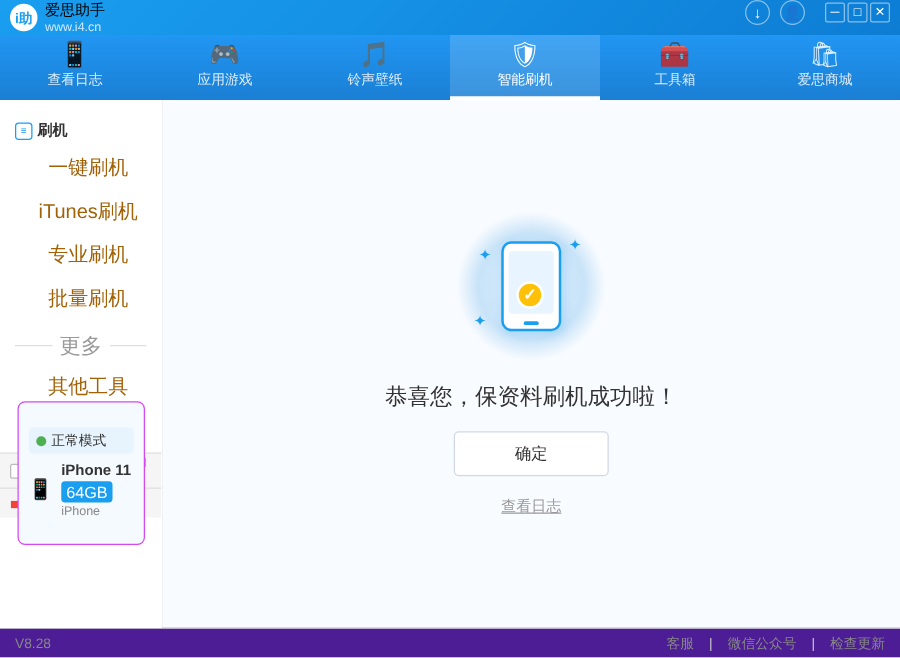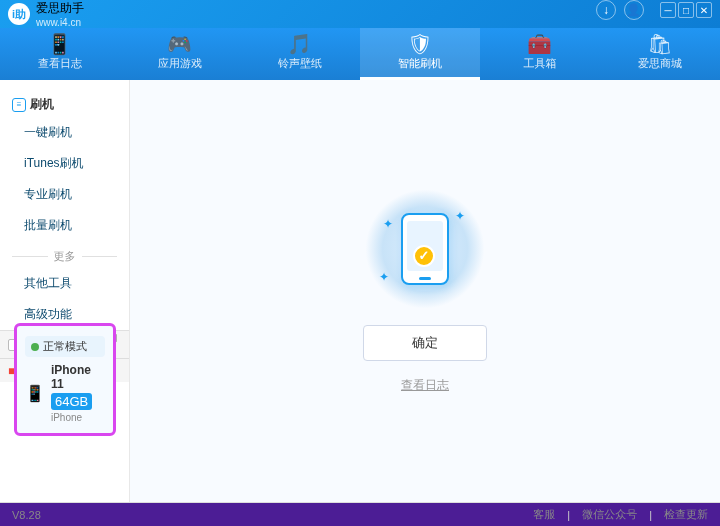--- a/index.html
+++ b/index.html
@@ -100,42 +100,43 @@
     }
     .sidebar-section-icon {
       width: 14px; height: 14px;
       border: 1.5px solid #1a9ef0;
       border-radius: 3px;
       display: flex; align-items: center; justify-content: center;
       font-size: 8px; color: #1a9ef0;
     }
     .sidebar-item {
       padding: 7px 12px 7px 24px;
-      color: #0c4a6e;
+      color: #a16207;
       cursor: pointer;
-      font-size: 12px;
+      font-size: 16px;
       transition: background 0.15s;
+      text-align: center;
     }
     .sidebar-more {
       display: flex;
       align-items: center;
       gap: 6px;
       padding: 8px 12px 4px;
       color: #999;
-      font-size: 11px;
+      font-size: 17px;
     }
     .sidebar-more-line { flex: 1; height: 1px; background: #e0e0e0; }
 
     
     .device-panel {
       margin: 8px;
-      border: 3px solid #d946ef;
+      border: 1px solid #d946ef;
       border-radius: 6px;
       background: #f5faff;
-      padding: 10px 8px;
+      padding: 20px 8px;
     }
     .mode-badge {
       display: flex;
       align-items: center;
       gap: 4px;
       background: #e8f4fd;
       border-radius: 4px;
       padding: 3px 6px;
       margin-bottom: 6px;
     }
@@ -405,20 +406,21 @@
       <span class="sparkle sparkle-3">✦</span>
       <div style="position:relative">
         <div class="phone-illustration">
           <div class="phone-screen"></div>
           <div class="phone-btn"></div>
         </div>
         <div class="success-check">✓</div>
       </div>
     </div>
 
+    <div class="success-text">恭喜您，保资料刷机成功啦！</div>
 
     <button class="confirm-btn">确定</button>
 
     <span class="log-link">查看日志</span>
   </div>
 </div>
 
 <div class="footer">
   <span class="footer-version">V8.28</span>
   <span class="footer-link">客服</span>

